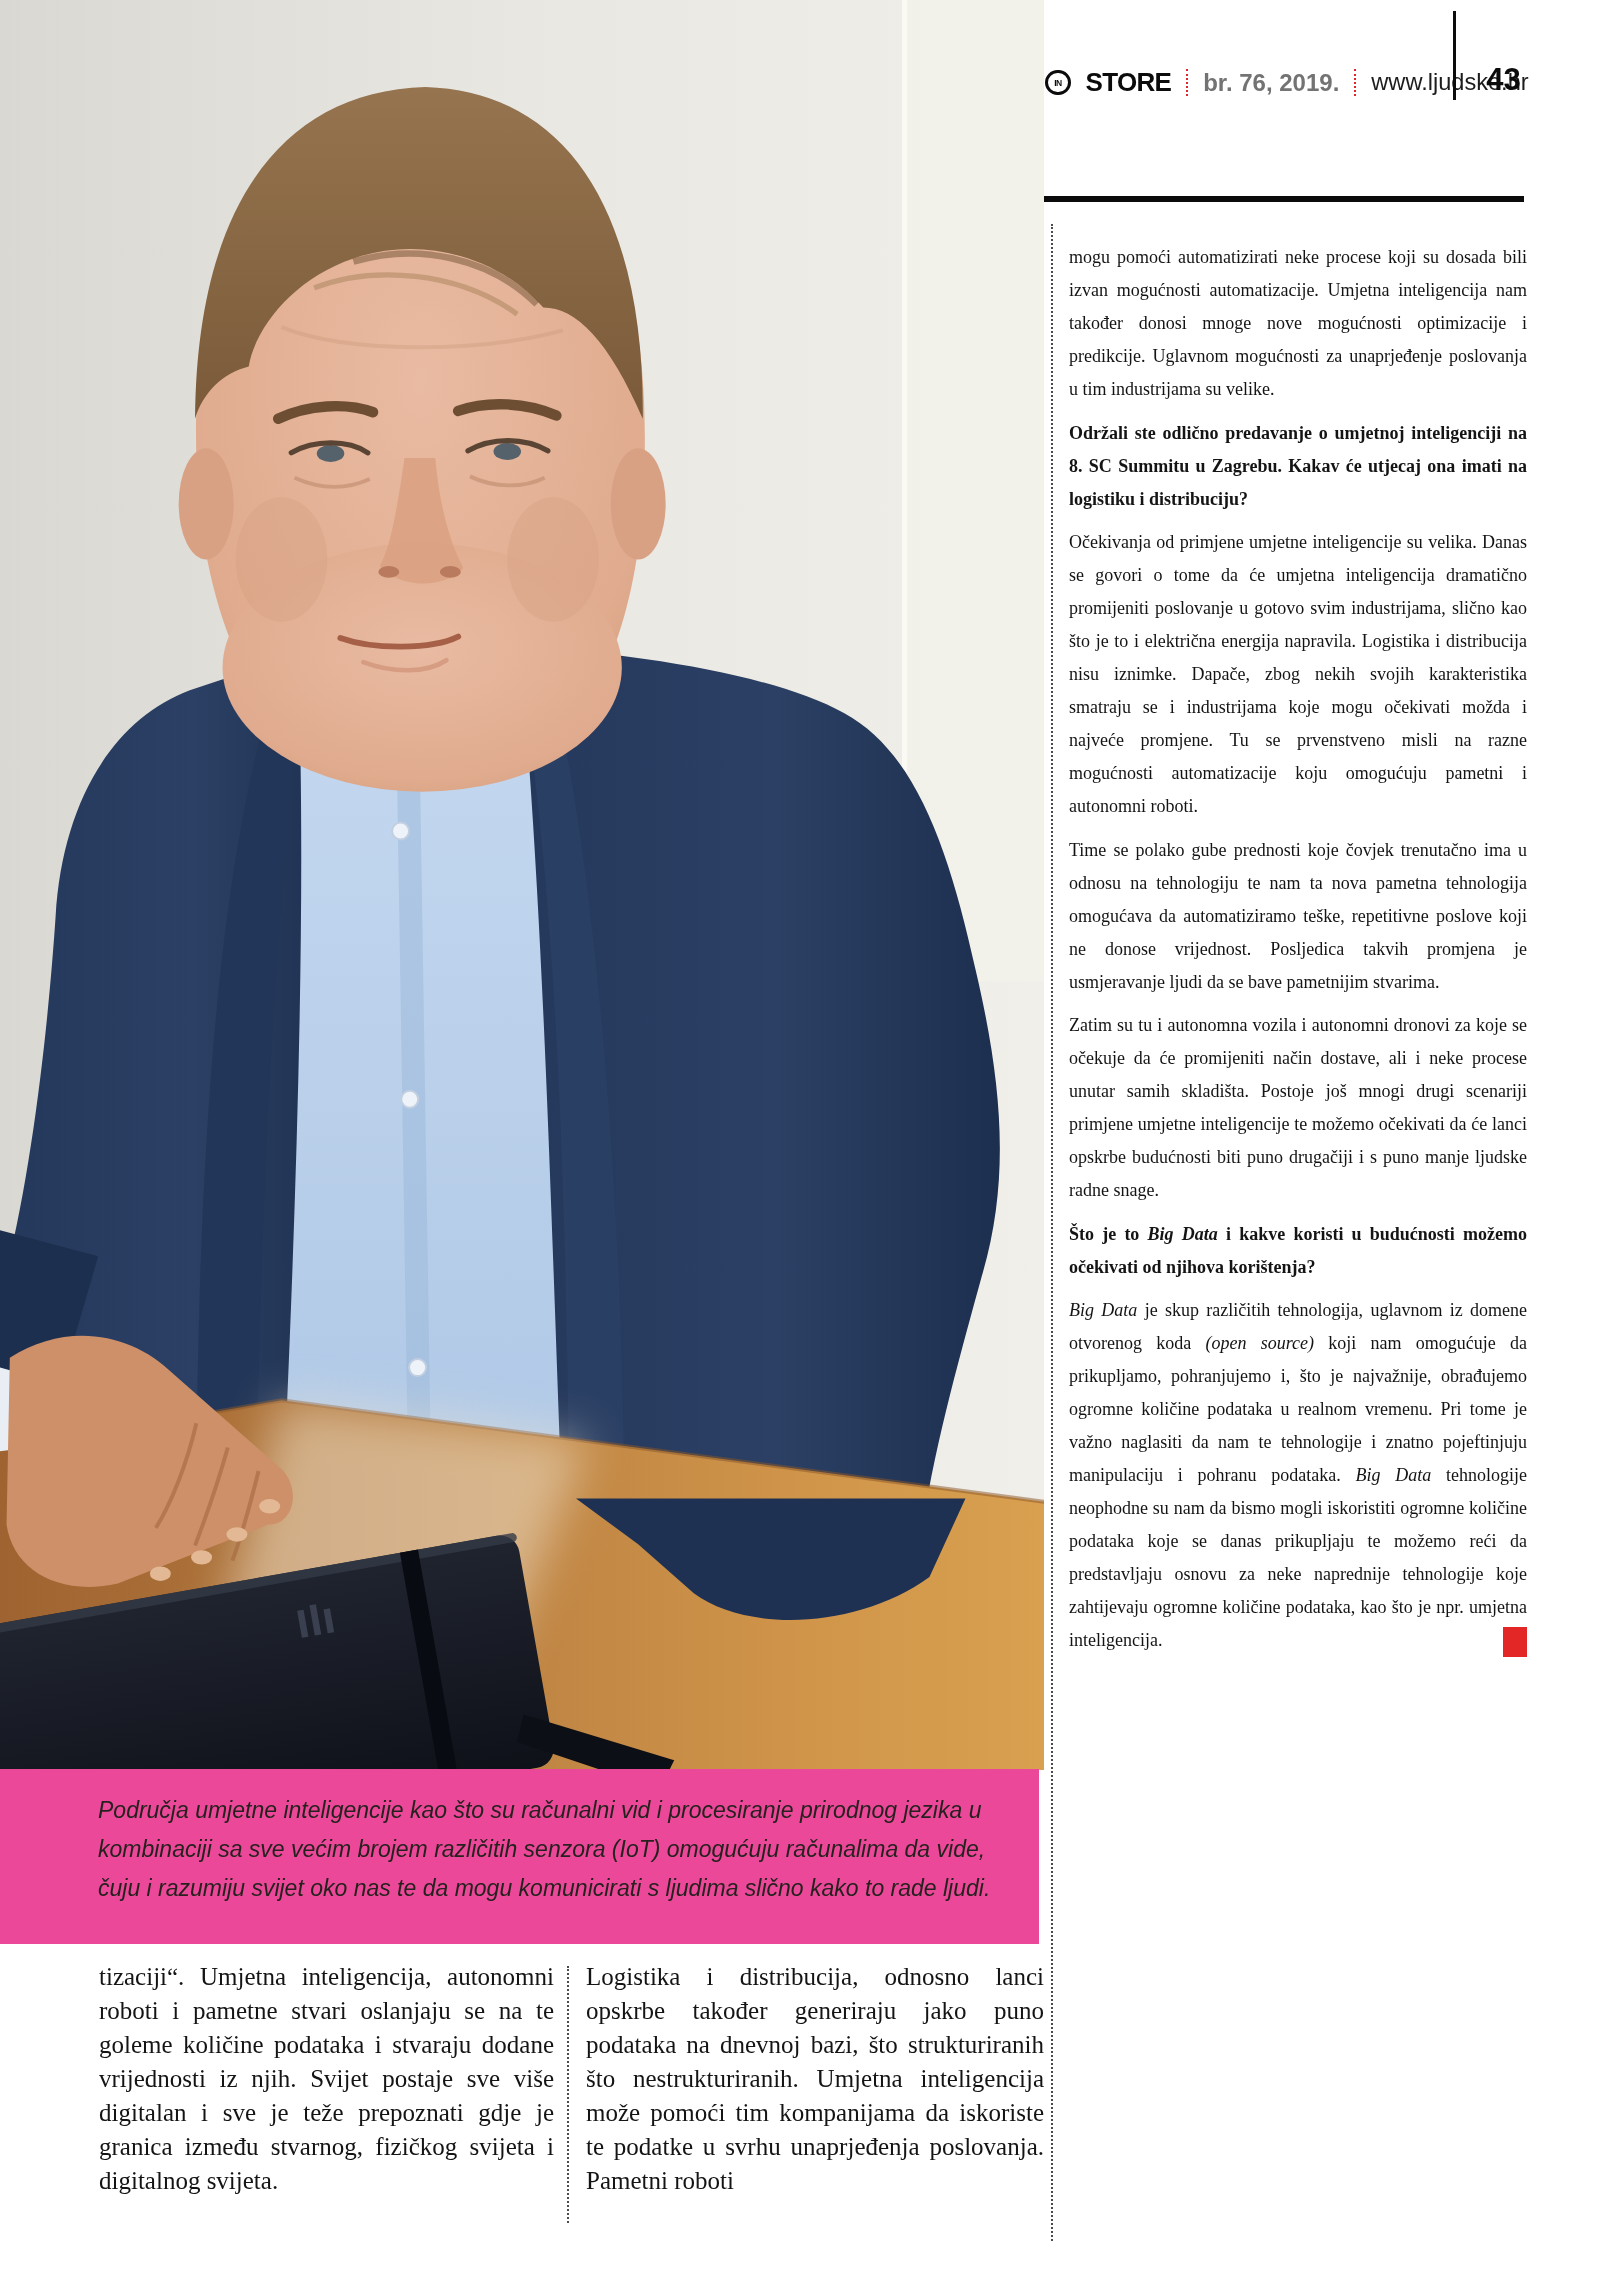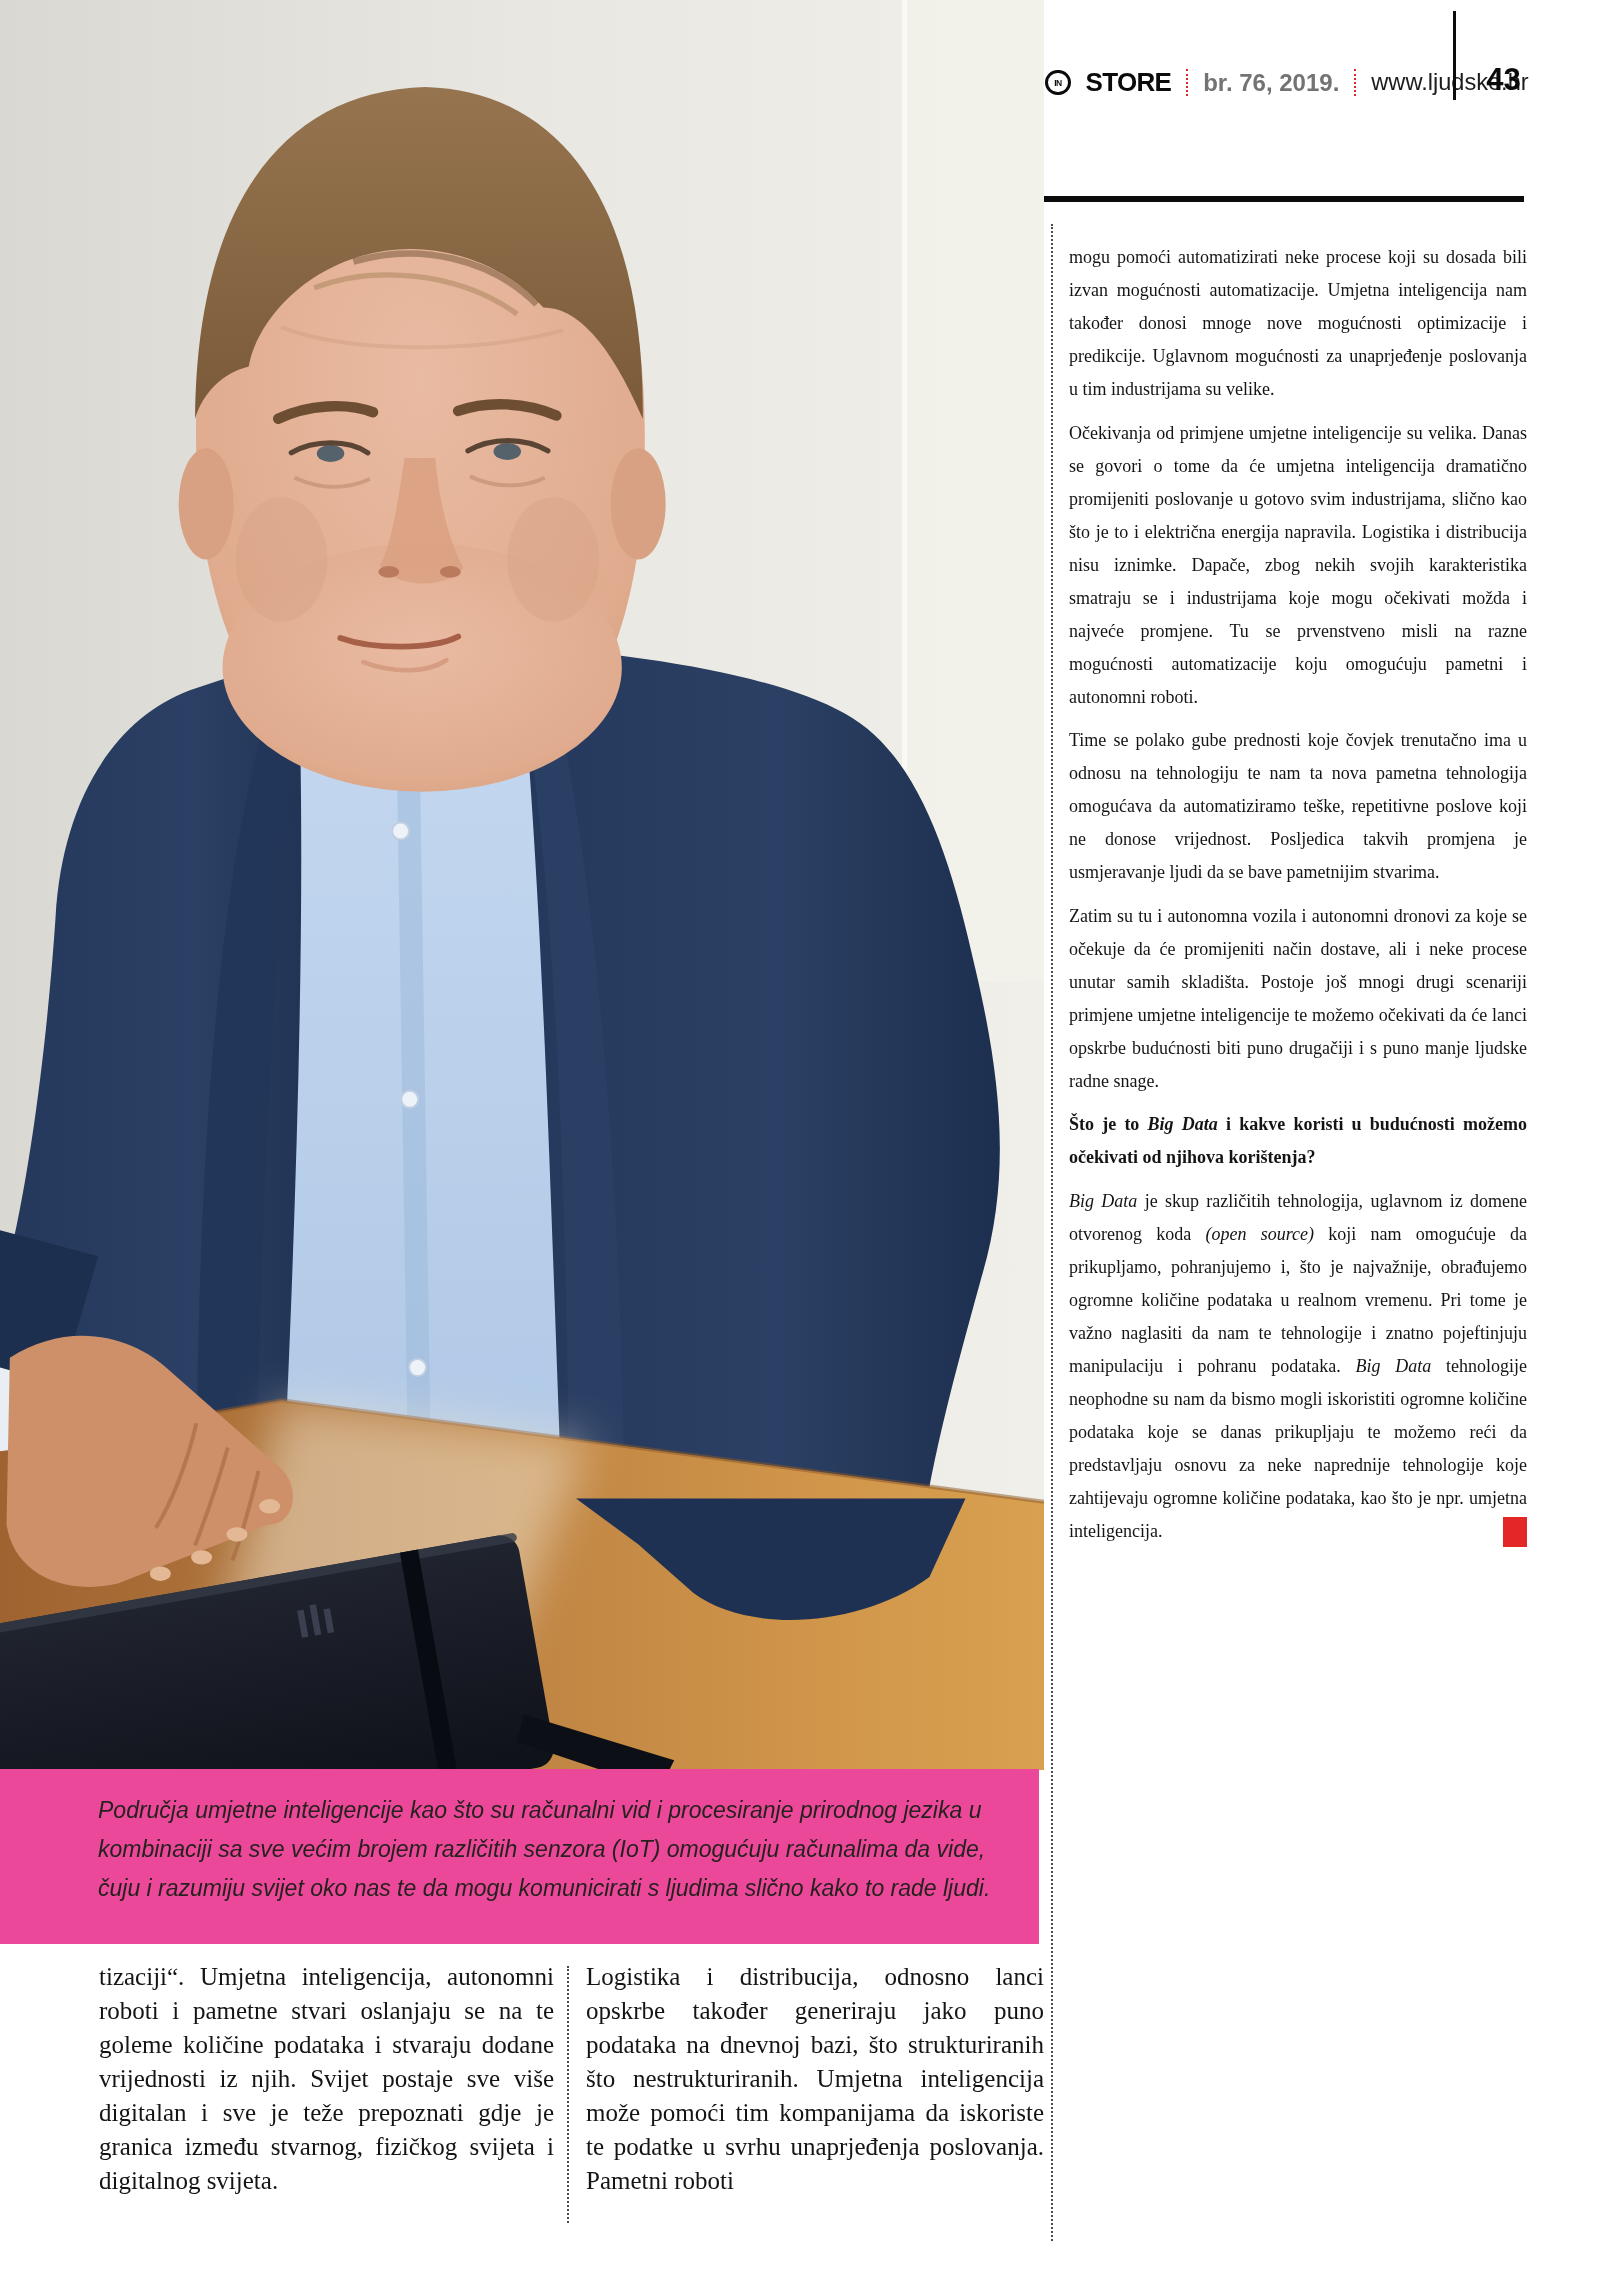--- a/index.html
+++ b/index.html
@@ -188,20 +188,21 @@
   </div>
   <div class="page-rule"></div>
   <div class="page-num">43</div>
   <div class="hdr-rule"></div>
 
   <div class="vsep main"></div>
   <div class="vsep bottom"></div>
 
   <div class="col-right">
       <div class="para a">mogu pomoći automatizirati neke procese koji su dosada bili izvan mogućnosti automatizacije. Umjetna inteligencija nam također donosi mnoge nove mogućnosti optimizacije i predikcije. Uglavnom mogućnosti za unaprjeđenje poslovanja u tim industrijama su velike.</div>
+      <div class="para q">Održali ste odlično predavanje o umjetnoj inteligenciji na 8. SC Summitu u Zagrebu. Kakav će utjecaj ona imati na logistiku i distribuciju?</div>
       <div class="para a">Očekivanja od primjene umjetne inteligencije su velika. Danas se govori o tome da će umjetna inteligencija dramatično promijeniti poslovanje u gotovo svim industrijama, slično kao što je to i električna energija napravila. Logistika i distribucija nisu iznimke. Dapače, zbog nekih svojih karakteristika smatraju se i industrijama koje mogu očekivati možda i najveće promjene. Tu se prvenstveno misli na razne mogućnosti automatizacije koju omogućuju pametni i autonomni roboti.</div>
       <div class="para a">Time se polako gube prednosti koje čovjek trenutačno ima u odnosu na tehnologiju te nam ta nova pametna tehnologija omogućava da automatiziramo teške, repetitivne poslove koji ne donose vrijednost. Posljedica takvih promjena je usmjeravanje ljudi da se bave pametnijim stvarima.</div>
       <div class="para a">Zatim su tu i autonomna vozila i autonomni dronovi za koje se očekuje da će promijeniti način dostave, ali i neke procese unutar samih skladišta. Postoje još mnogi drugi scenariji primjene umjetne inteligencije te možemo očekivati da će lanci opskrbe budućnosti biti puno drugačiji i s puno manje ljudske radne snage.</div>
       <div class="para q">Što je to <i>Big Data</i> i kakve koristi u budućnosti možemo očekivati od njihova korištenja?</div>
       <div class="para a"><i>Big Data</i> je skup različitih tehnologija, uglavnom iz domene otvorenog koda <i>(open source)</i> koji nam omogućuje da prikupljamo, pohranjujemo i, što je najvažnije, obrađujemo ogromne količine podataka u realnom vremenu. Pri tome je važno naglasiti da nam te tehnologije i znatno pojeftinjuju manipulaciju i pohranu podataka. <i>Big Data</i> tehnologije neophodne su nam da bismo mogli iskoristiti ogromne količine podataka koje se danas prikupljaju te možemo reći da predstavljaju osnovu za neke naprednije tehnologije koje zahtijevaju ogromne količine podataka, kao što je npr. umjetna inteligencija.<span class="endmark"></span></div>
     </div>
 
   <div class="caption-band">
     <div class="caption-text">Područja umjetne inteligencije kao što su računalni vid i procesiranje prirodnog jezika u kombinaciji sa sve većim brojem različitih senzora (IoT) omogućuju računalima da vide, čuju i razumiju svijet oko nas te da mogu komunicirati s ljudima slično kako to rade ljudi.</div>
   </div>

